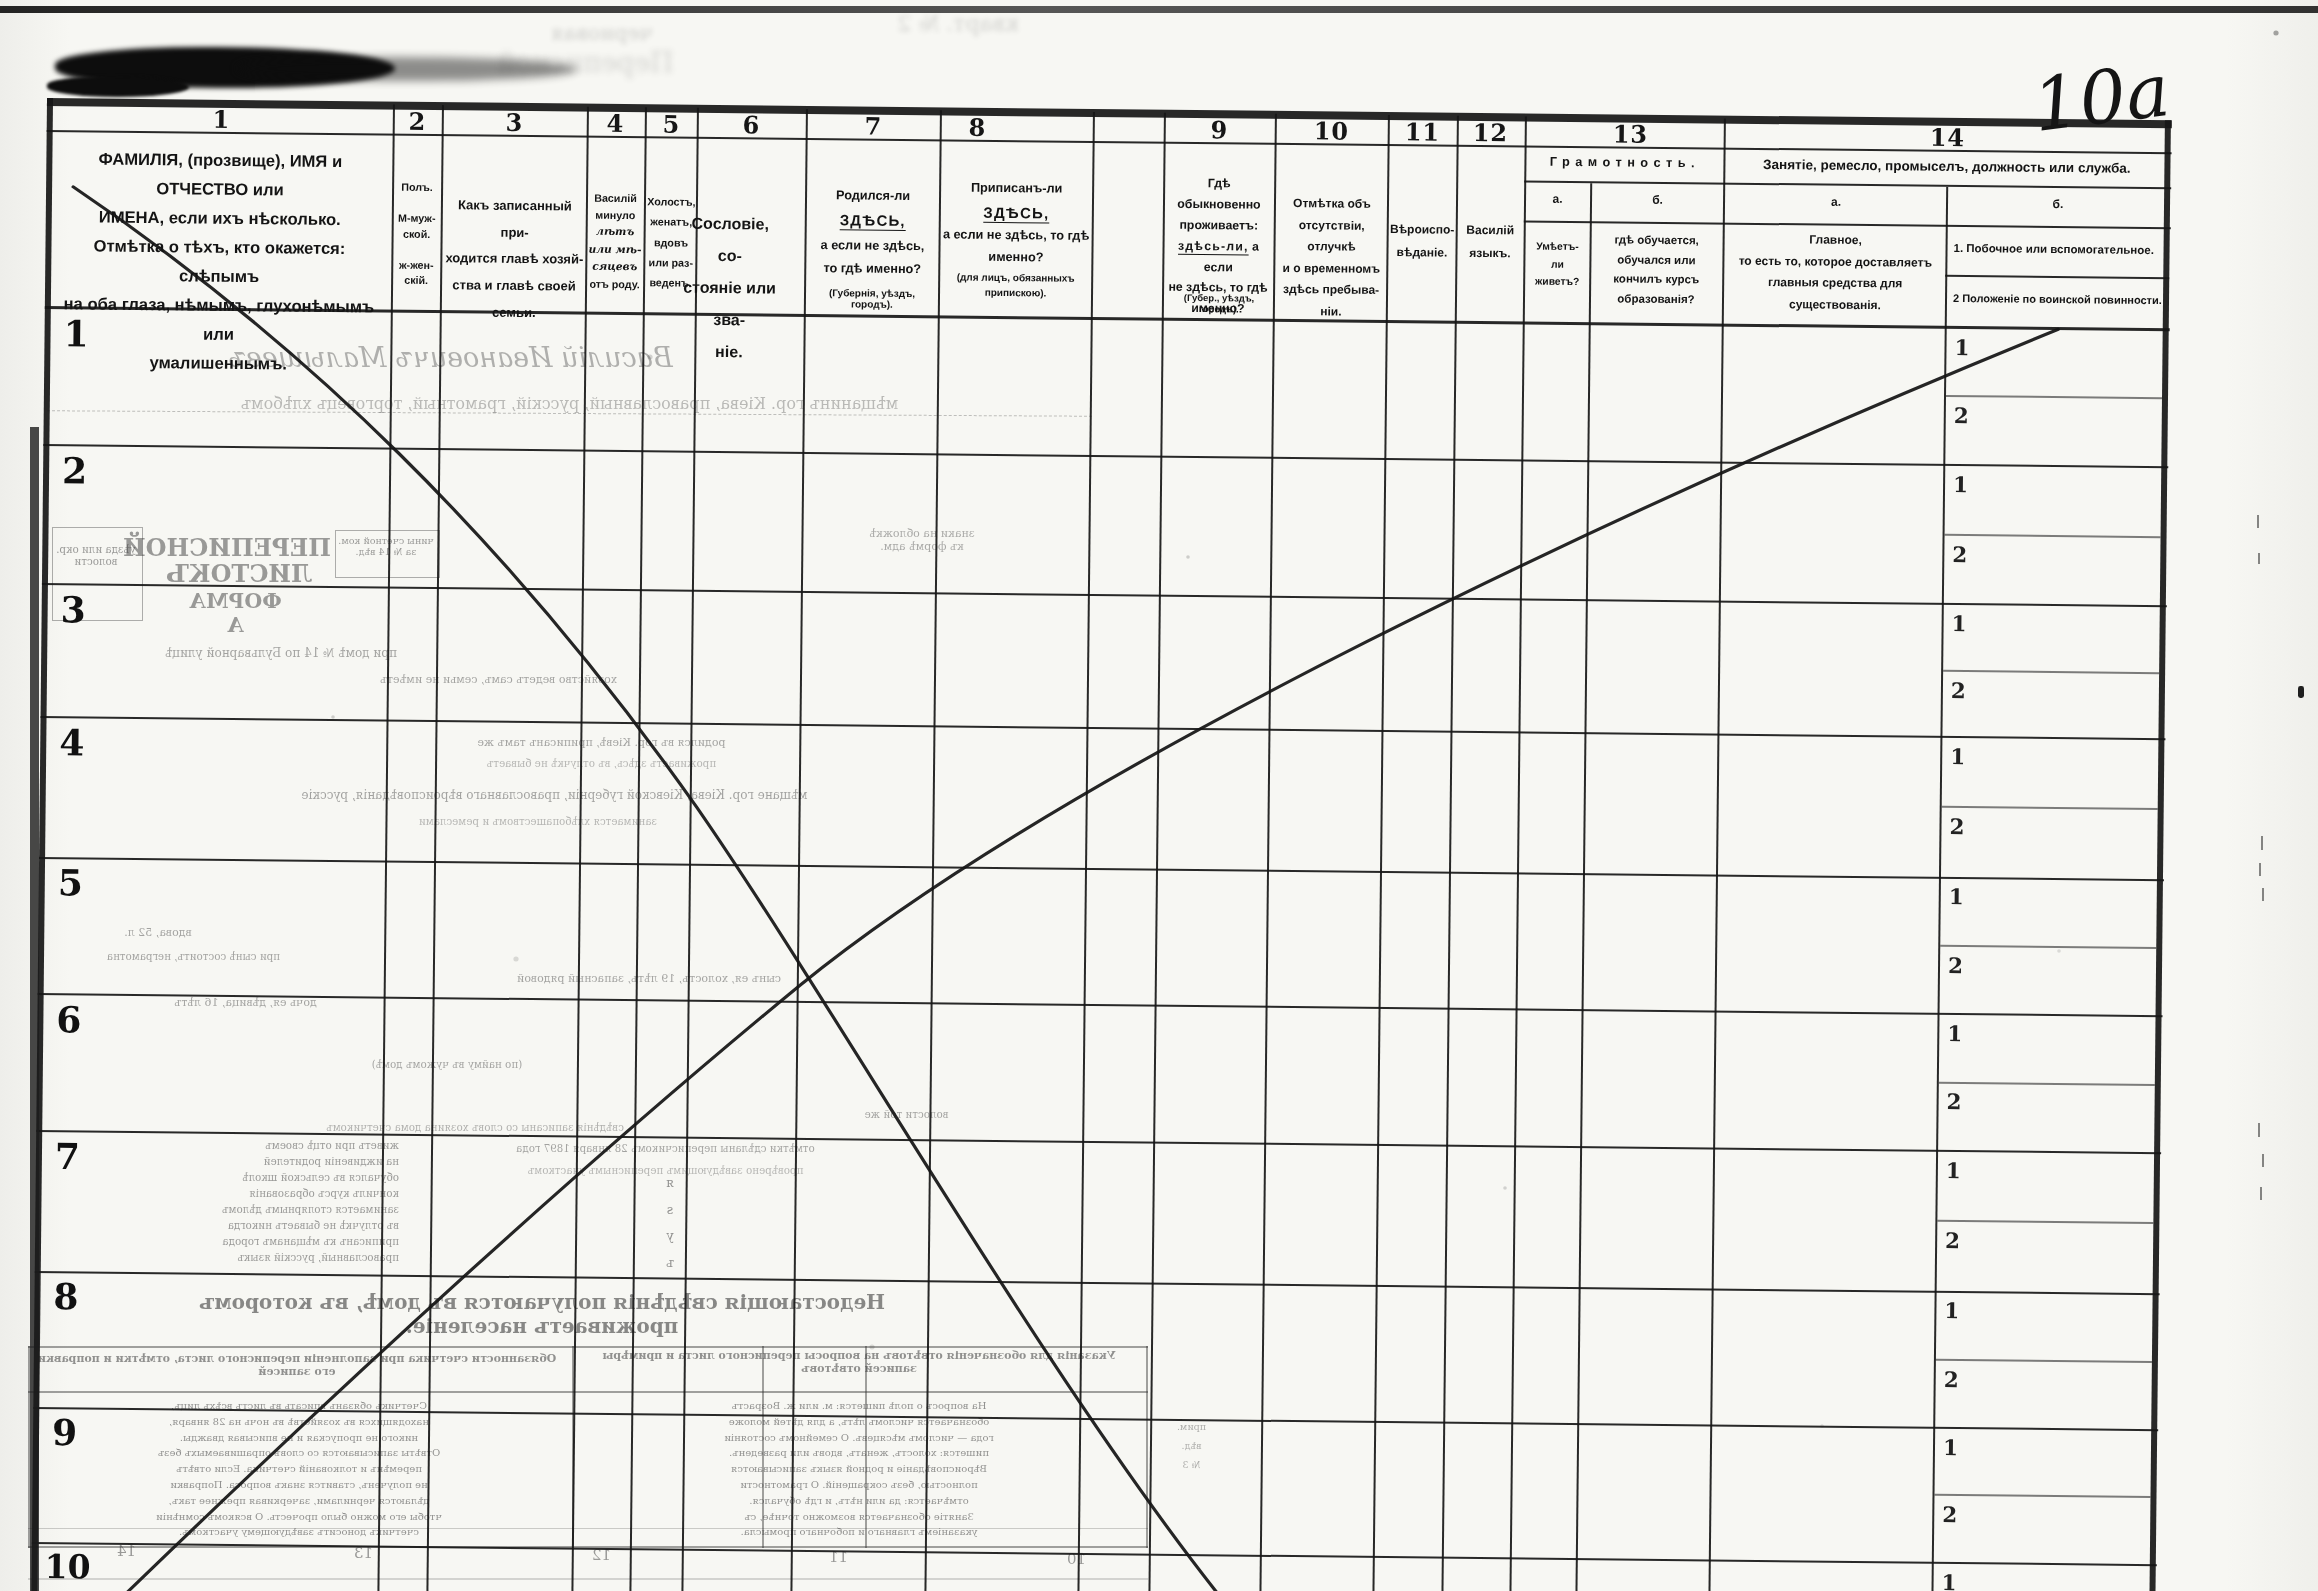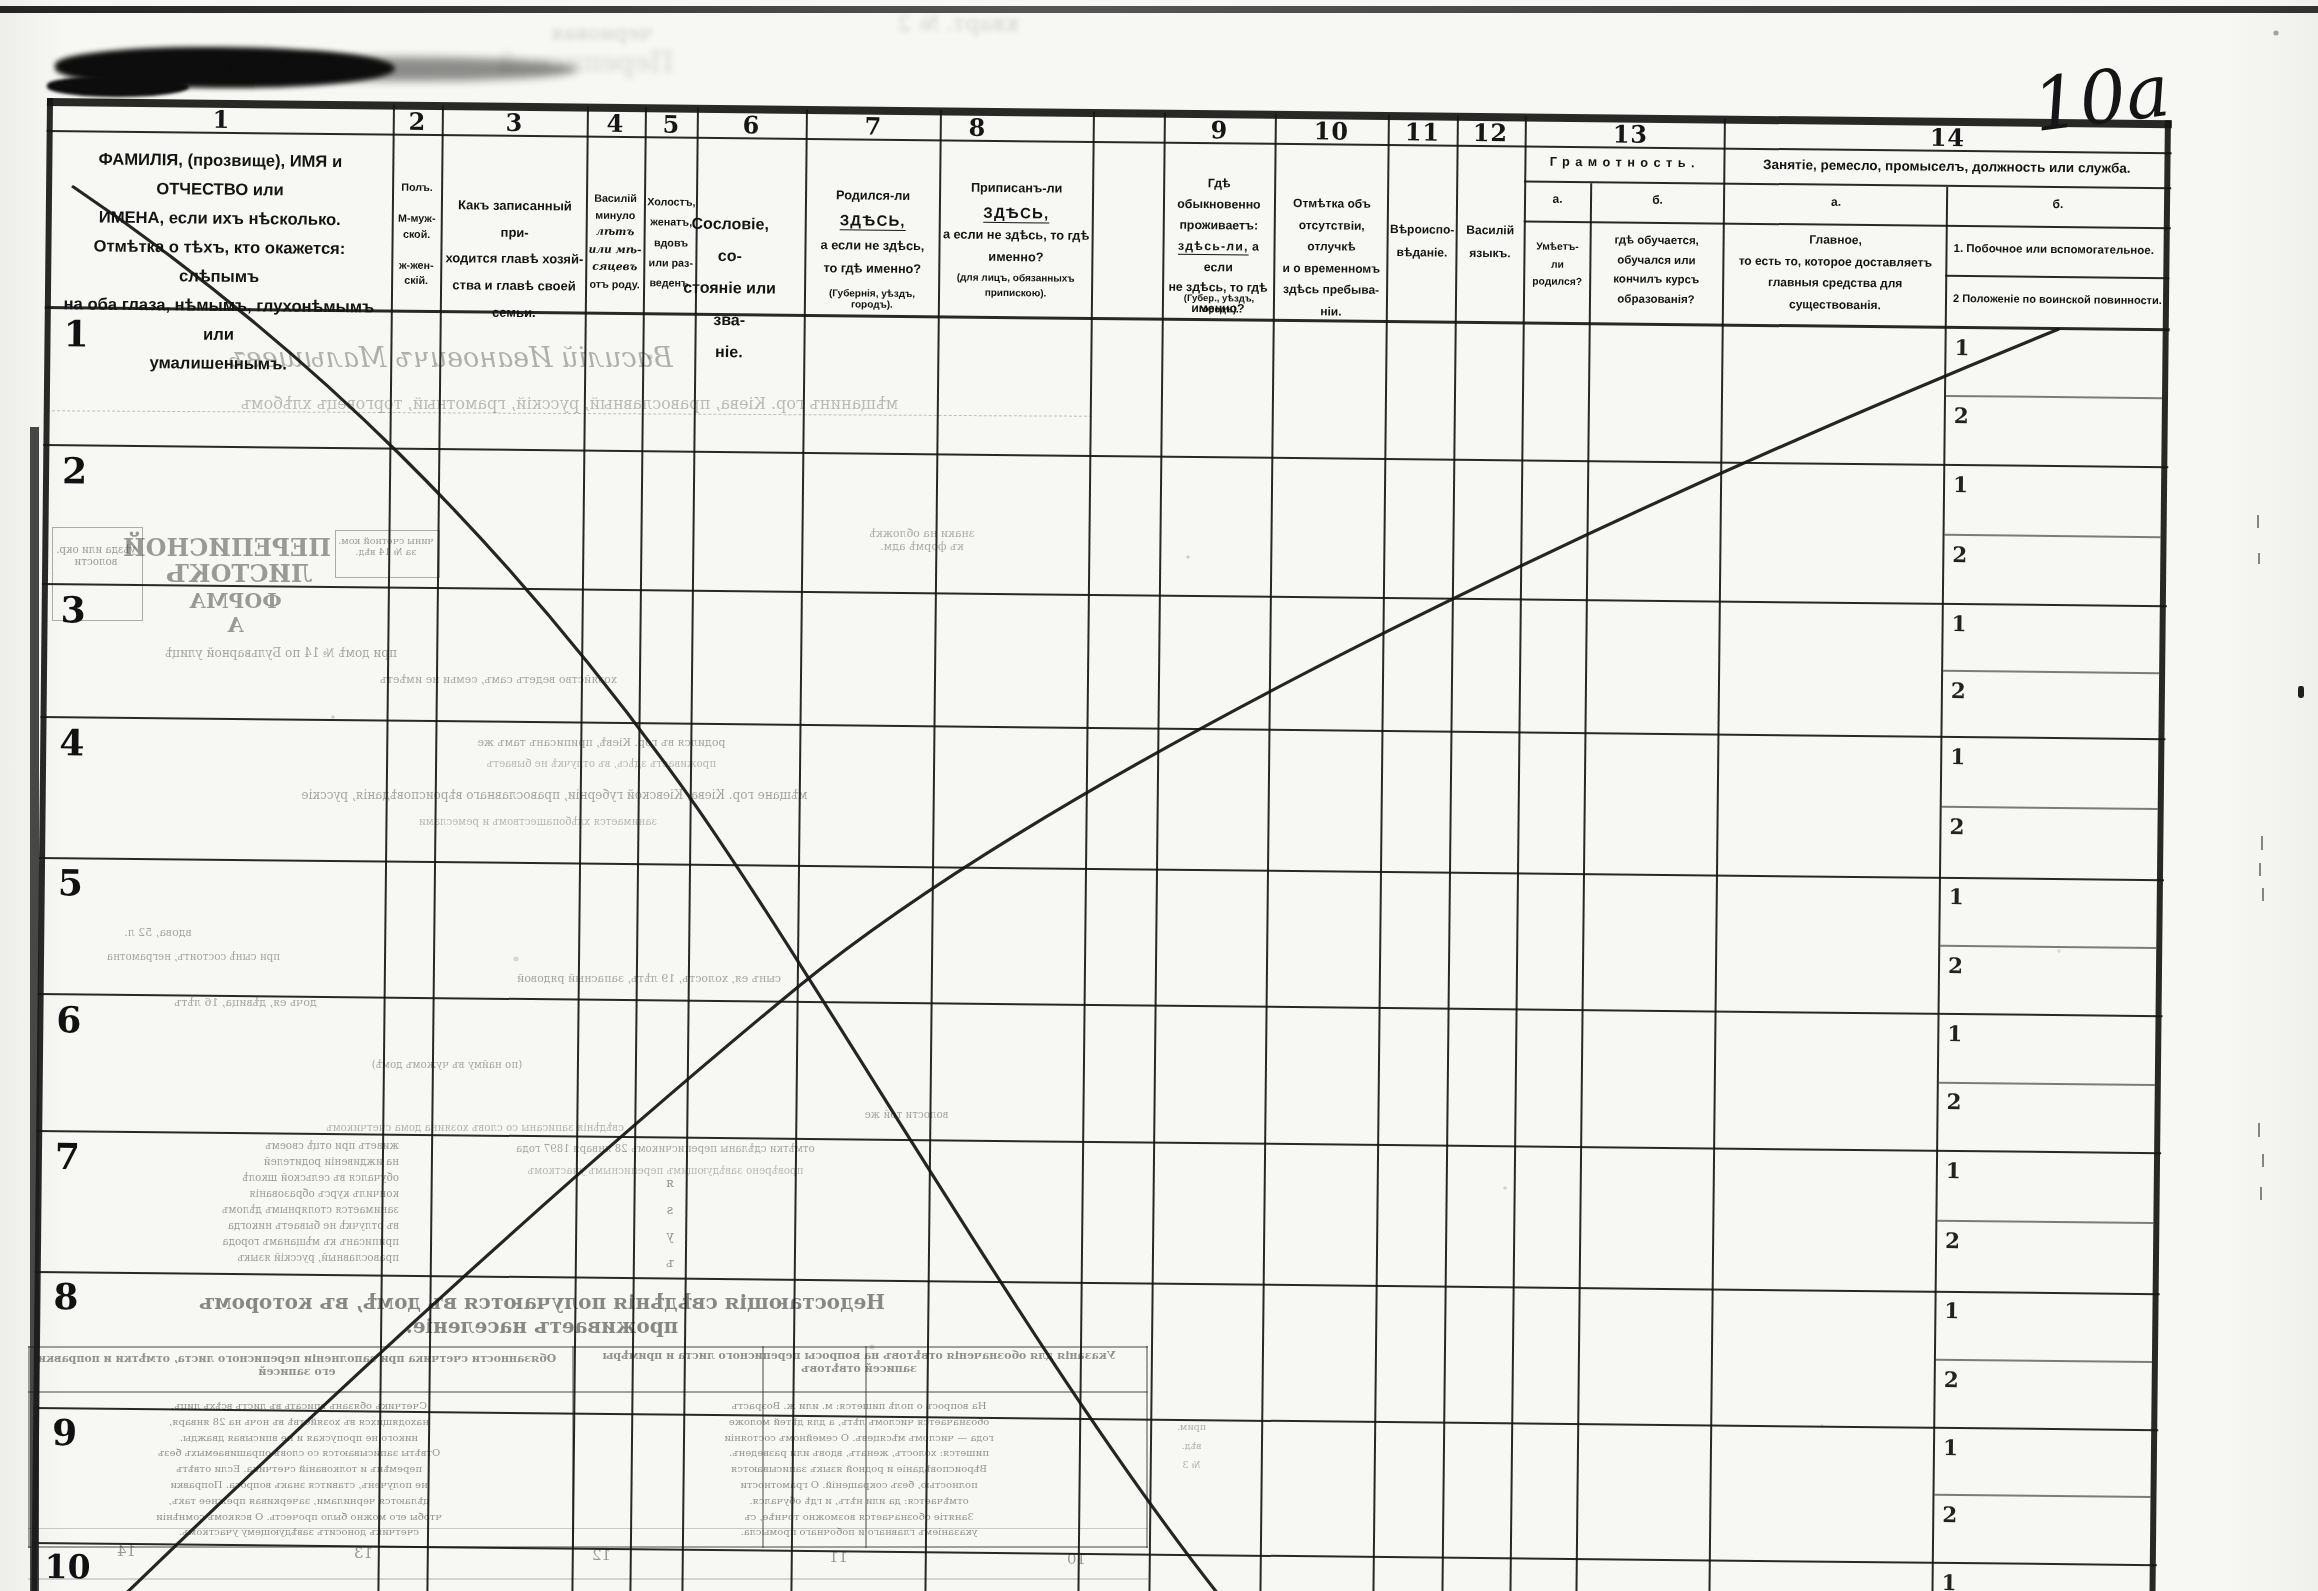--- a/index.html
+++ b/index.html
@@ -240,21 +240,21 @@
 ніи.</div>
     <div class="ht" style="left:1391px;top:204px;width:65px;font-size:12px;line-height:1.9;">Вѣроиспо-
 вѣданіе.</div>
     <div class="ht" style="left:1460px;top:204px;width:63px;font-size:12px;line-height:1.9;">Василій
 языкъ.</div>
     <div class="ht sp" style="left:1529px;top:139px;width:193px;font-size:12.7px;">Грамотность.</div>
     <div class="ht" style="left:1526px;top:176px;width:65px;font-size:12px;">а.</div>
     <div class="ht" style="left:1593px;top:176px;width:131px;font-size:12px;">б.</div>
     <div class="ht" style="left:1528px;top:222px;width:62px;font-size:10.3px;line-height:1.7;">Умѣетъ-
 ли
-родился?</div>
+живетъ?</div>
     <div class="ht" style="left:1594px;top:214px;width:128px;font-size:11.5px;line-height:1.7;">гдѣ обучается,
 обучался или
 кончилъ курсъ
 образованія?</div>
     <div class="ht" style="left:1730px;top:139px;width:435px;font-size:13.5px;">Занятіе, ремесло, промыселъ, должность или служба.</div>
     <div class="ht" style="left:1726px;top:176px;width:222px;font-size:12px;">а.</div>
     <div class="ht" style="left:1949px;top:176px;width:220px;font-size:12px;">б.</div>
     <div class="ht" style="left:1730px;top:211px;width:214px;font-size:12px;line-height:1.8;">Главное,
 то есть то, которое доставляетъ
 главныя средства для существованія.</div>

